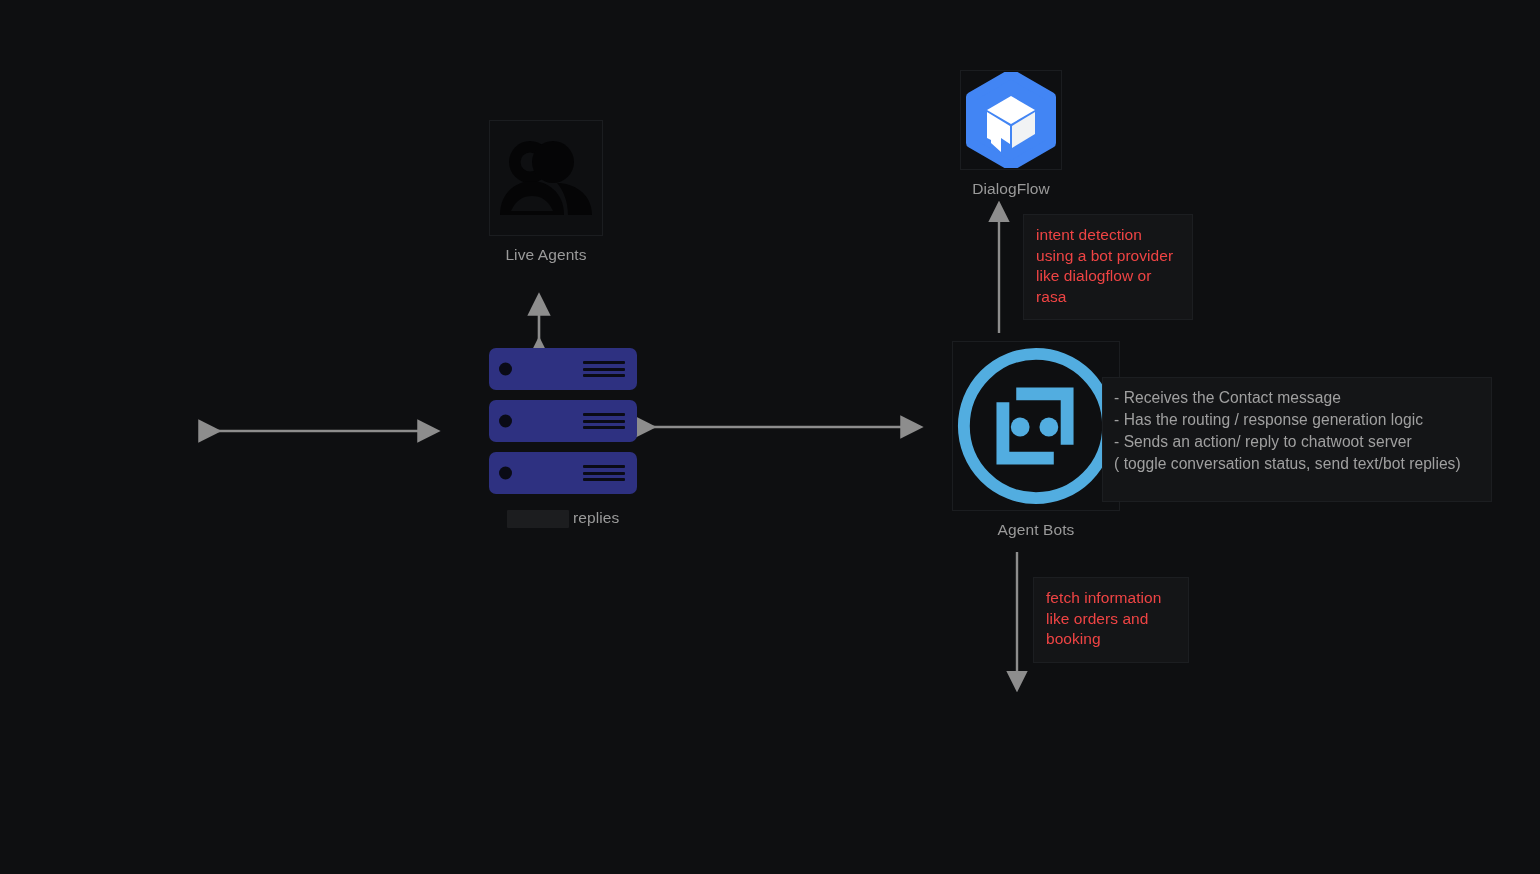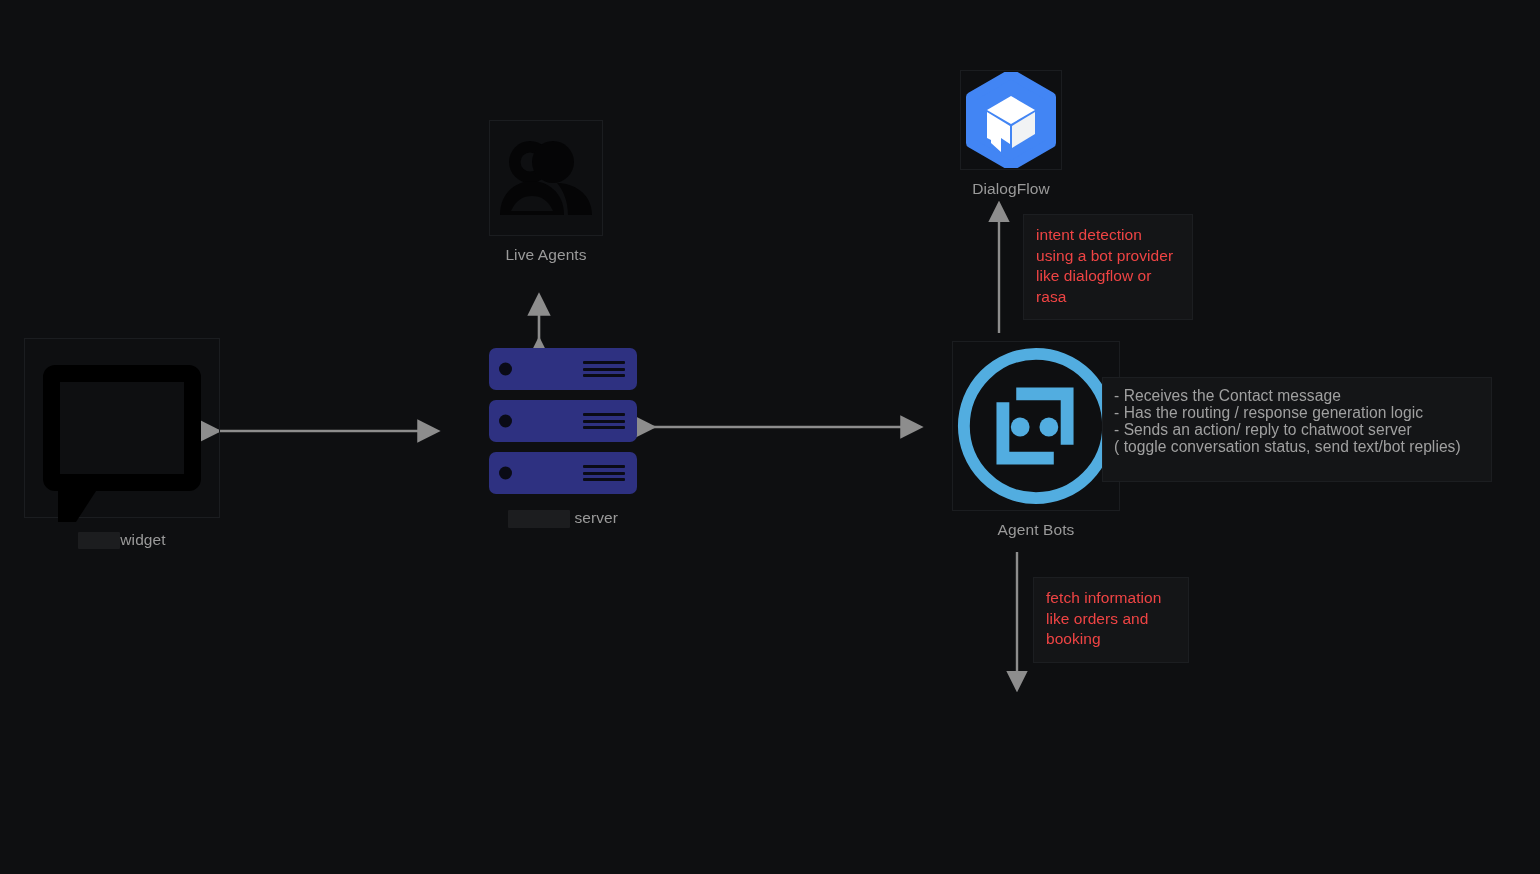--- a/index.html
+++ b/index.html
@@ -137,21 +137,21 @@
   #note-intent { left: 1023px; top: 214px; width: 170px; }
   #note-fetch  { left: 1033px; top: 577px; width: 156px; }
 
   #note-bots {
     position: absolute;
     left: 1102px; top: 377px; width: 390px;
     background: #141517;
     border: 1px solid #1c1e21;
     color: #a0a0a0;
     font-size: 15.6px;
-    line-height: 17px;
+    line-height: 22px;
     padding: 9px 12px 26px 11px;
     white-space: pre-line;
     letter-spacing: .05px;
   }
 </style>
 </head>
 <body>
 
 <div id="canvas">
 
@@ -185,26 +185,20 @@
 
     <g>
       <line x1="999" y1="333" x2="999" y2="204" stroke="#8d8d8d" stroke-width="2.4" marker-end="url(#ahU)"></line>
     </g>
 
     <g>
       <line x1="1017" y1="552" x2="1017" y2="689" stroke="#8d8d8d" stroke-width="2.4" marker-end="url(#ahD)"></line>
     </g>
   </svg>
 
-  <div class="node" id="widget-node">
-    <div class="node-box" id="widget-box">
-      <div class="bubble"></div>
-    </div>
-    <div class="node-label"><span class="redact"></span><span>widget</span></div>
-  </div>
 
   <div class="node" id="agents-node">
     <div class="node-box" id="agents-box">
       <svg width="96" height="78" viewBox="0 0 96 78">
         <circle cx="32" cy="23" r="21" fill="#050506"></circle>
         <circle cx="32" cy="23" r="9.5" fill="#0e0f11"></circle>
         <path d="M52 3 a21 21 0 0 1 0 40 a24 24 0 0 0 0 -40 z" fill="#050506"></path>
         <circle cx="55" cy="23" r="21" fill="#050506"></circle>
         <path d="M2 76 c0 -23 17 -34 32 -34 c15 0 32 11 32 34 z" fill="#050506"></path>
         <path d="M13 72 c5 -11 12 -15 21 -15 c9 0 16 4 21 15 z" fill="#0e0f11"></path>
@@ -234,21 +228,21 @@
       </div>
       <div class="server-bar">
         <span class="server-led"></span>
         <span class="server-vents">
             <i></i>
             <i></i>
             <i></i>
           </span>
       </div>
     </div>
-    <div class="node-label"><span class="redact"></span>&nbsp;<span>server</span></div>
+    <div class="node-label"><span class="redact"></span>&nbsp;<span>replies</span></div>
   </div>
 
   <div class="node" id="bots-node">
     <div class="node-box" id="bots-box">
       <svg width="168" height="170" viewBox="0 0 168 170">
         <circle cx="84" cy="85" r="73" fill="none" stroke="#52ade0" stroke-width="12"></circle>
 
         <path d="M64 46 h58 v58 h-13 v-45 h-45 z" fill="#52ade0"></path>
 
         <path d="M44 61 h13 v50 h45 v13 h-58 z" fill="#52ade0"></path>

